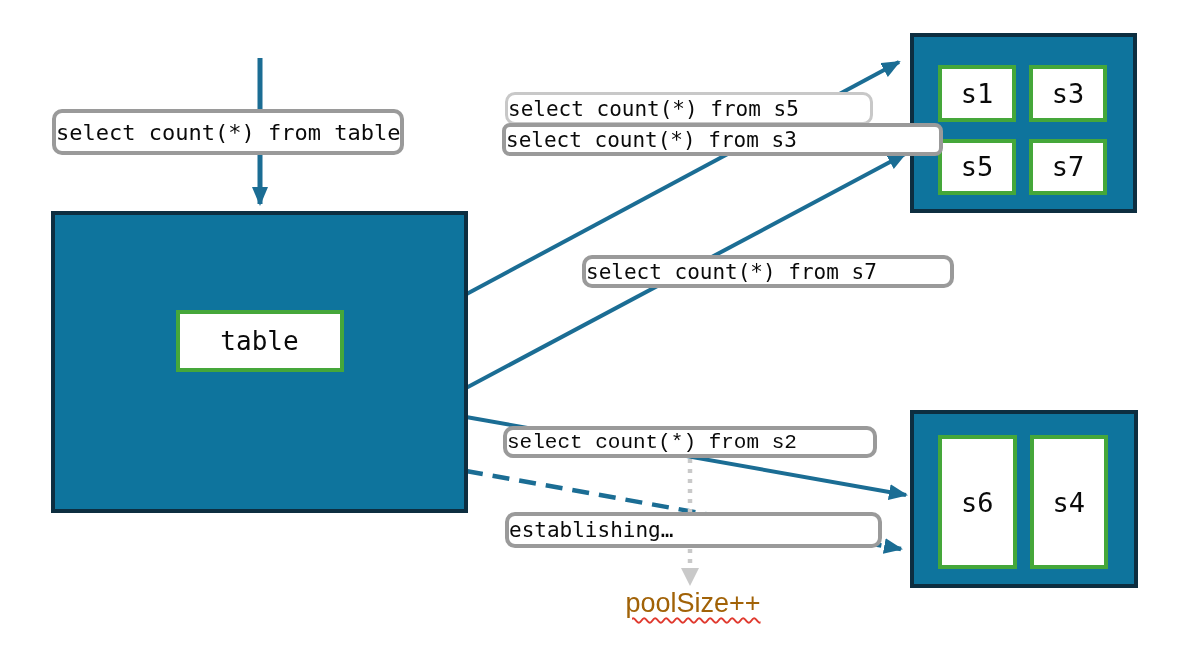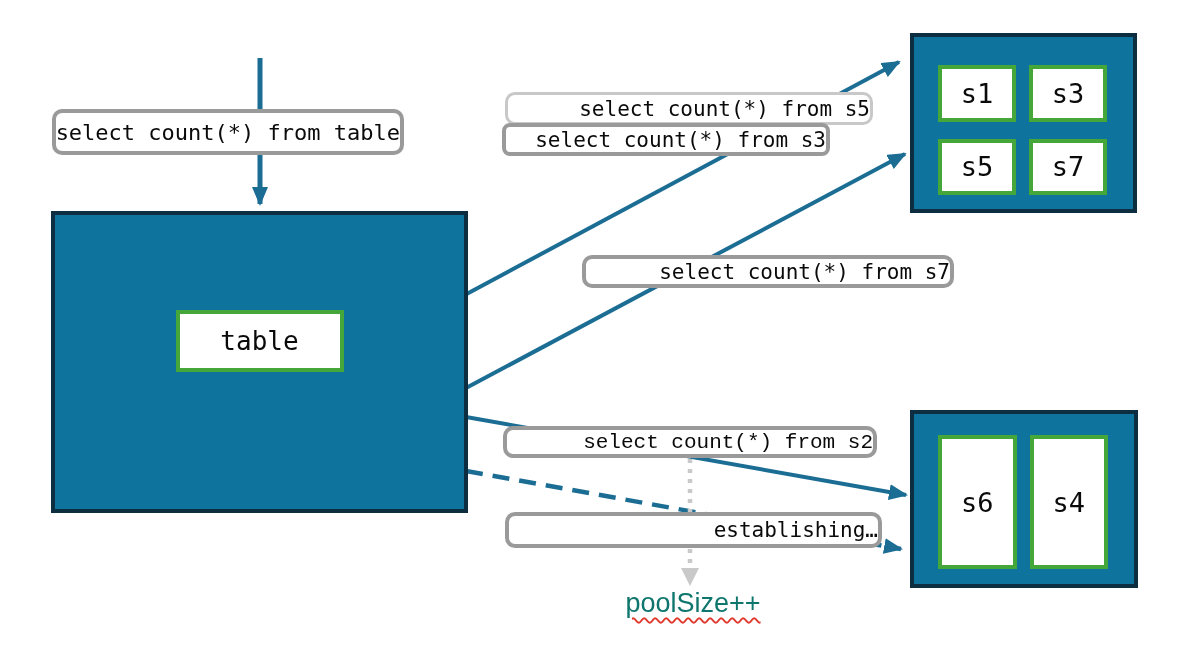--- a/index.html
+++ b/index.html
@@ -6,21 +6,21 @@
   #canvas{
     position:relative;width:1184px;height:660px;background:#ffffff;overflow:hidden;
     font-family:"DejaVu Sans Mono","Liberation Mono",monospace;
   }
   #arrow-layer{position:absolute;left:0;top:0;width:1184px;height:660px;z-index:1;}
 
   
   .pill{
     position:absolute;z-index:3;background:#ffffff;
     border:4px solid #9a9a9a;border-radius:10px;
-    display:flex;align-items:center;justify-content:flex-end;
+    display:flex;align-items:center;justify-content:flex-start;
     font-size:22px;color:#0a0a0a;white-space:nowrap;box-sizing:border-box;
   }
   .pill.light{border-color:#c8c8c8;border-width:3px;}
 
   
   .teal-box{
     position:absolute;z-index:2;background:#0e749d;
     border:4px solid #0d2e40;box-sizing:border-box;
   }
   .white-cell{
@@ -38,21 +38,21 @@
   }
   .shard-grid-bottom{
     position:absolute;left:24px;top:21px;right:26px;bottom:15px;
     display:grid;grid-template-columns:1fr 1fr;gap:17px 13px;
   }
   .span2{grid-column:1 / span 2;}
 
   #pool-size-text{
     position:absolute;z-index:3;left:598px;top:588px;width:190px;
     text-align:center;font-family:"Liberation Sans","DejaVu Sans",sans-serif;
-    font-size:27px;color:#0f766e;
+    font-size:27px;color:#a16207;
     text-decoration:underline wavy #e0392e 2px;text-underline-offset:5px;
   }
 </style>
 </head>
 <body>
 
 <div id="canvas">
 
   <svg id="arrow-layer" viewBox="0 0 1184 660">
     <defs>
@@ -70,21 +70,21 @@
   </svg>
 
   <div class="pill" style="left:52px;top:109px;width:352px;height:46px;">
     <span>select count(*) from table</span>
   </div>
 
   <div class="pill light" style="left:505px;top:92px;width:368px;height:33px;font-size:21px;">
     <span>select count(*) from s5</span>
   </div>
 
-  <div class="pill" style="left:502px;top:123px;width:328px;height:33px;font-size:21px;border-radius:8px;">
+  <div class="pill" style="left:502px;top:123px;width:441px;height:33px;font-size:21px;border-radius:8px;">
     <span>select count(*) from s3</span>
   </div>
 
   <div class="pill" style="left:582px;top:255px;width:372px;height:33px;font-size:21px;">
     <span>select count(*) from s7</span>
   </div>
 
   <div class="pill" style="left:503px;top:426px;width:374px;height:32px;font-size:21px;font-family:Liberation Mono, monospace;">
     <span>select count(*) from s2</span>
   </div>

